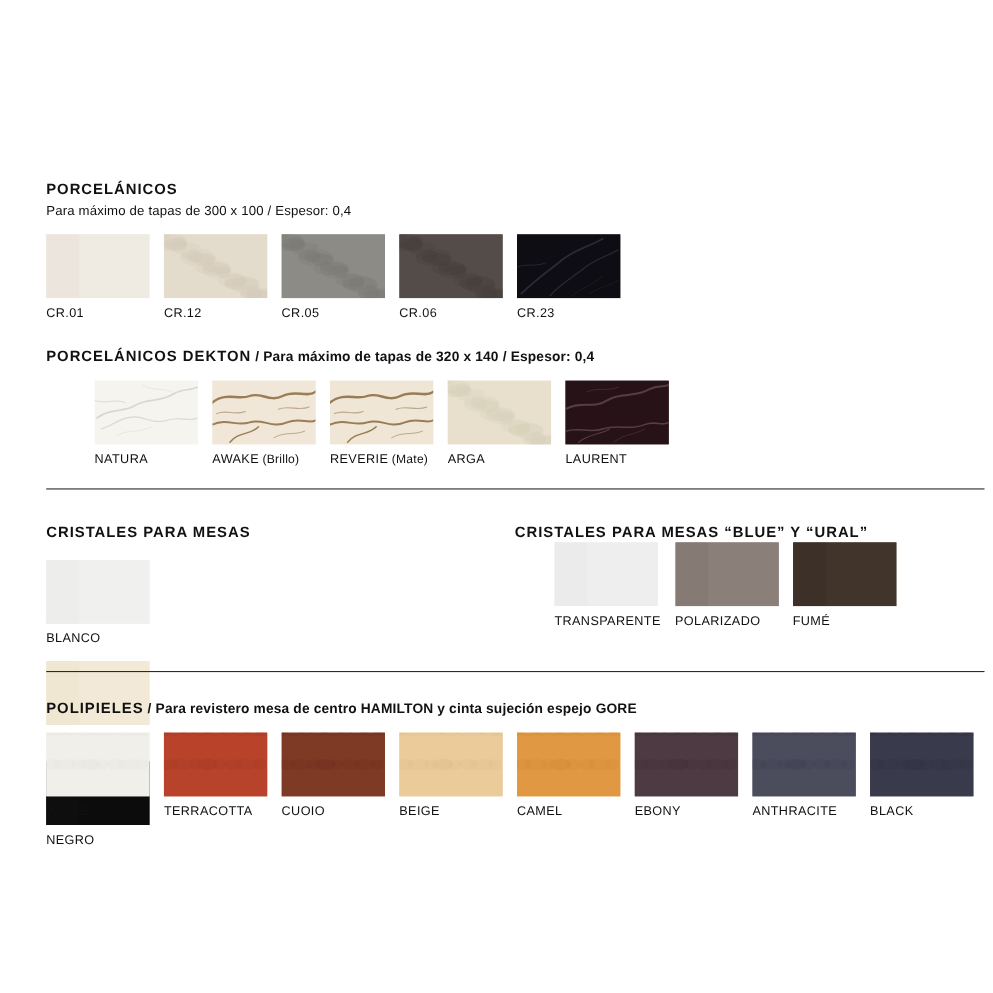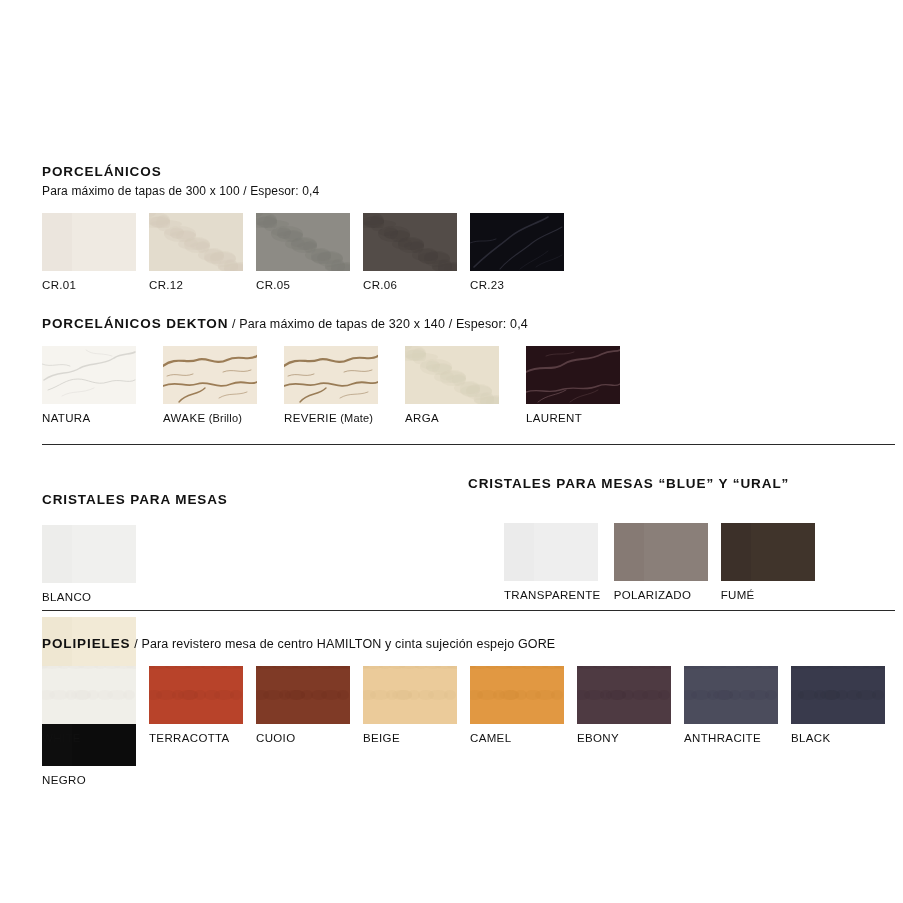--- a/index.html
+++ b/index.html
@@ -29,21 +29,21 @@
 
   .sec-title {
     font-size: 13.5px;
     font-weight: bold;
     letter-spacing: 0.9px;
     color: #111111;
     white-space: nowrap;
     line-height: 1.2;
   }
   .sec-title .sub {
-    font-weight: normal;
+    font-weight: bold;
     letter-spacing: 0.15px;
     font-size: 12.5px;
   }
   .sec-sub {
     font-size: 12px;
     font-weight: normal;
     letter-spacing: 0.15px;
     color: #111111;
     white-space: nowrap;
     margin-top: 4px;
@@ -238,21 +238,21 @@
           </div>
           <div class="swatch-label">CR.23</div>
         </div>
       </div>
   </div>
 
   <div class="section" style="top:316px;">
     <div class="sec-title">
       <span>PORCELÁNICOS DEKTON</span><span class="sub"> / Para máximo de tapas de 320 x 140 / Espesor: 0,4</span>
     </div>
-    <div class="swatch-row" style="margin-top:14px; gap:27px;">
+    <div class="swatch-row" style="margin-top:14px; gap:13px;margin-left:44px;">
         <div class="swatch-cell">
           <div class="swatch" style="background: rgb(246, 244, 239);">
             <div class="tex">
               <svg viewBox="0 0 94 58" preserveAspectRatio="none" width="94" height="58" style="display: block;">
                 <rect x="0" y="0" width="94" height="58" fill="#f6f4ef"></rect>
                 <path d="M2,34 C16,24 26,30 38,22 C48,16 60,20 72,12 C80,7 88,9 93,6" fill="none" stroke="#cfcdc8" stroke-width="1.5" stroke-linecap="round" opacity="0.75"></path>
                 <path d="M6,44 C18,40 24,33 36,33 C46,33 54,40 66,36 C78,32 86,38 93,34" fill="none" stroke="#cfcdc8" stroke-width="1" stroke-linecap="round" opacity="0.75"></path>
                 <path d="M0,18 C10,22 18,16 28,20" fill="none" stroke="#cfcdc8" stroke-width="0.8" stroke-linecap="round" opacity="0.75"></path>
                 <path d="M20,50 C30,44 40,48 52,42" fill="none" stroke="#cfcdc8" stroke-width="0.7" stroke-linecap="round" opacity="0.45"></path>
                 <path d="M44,4 C52,10 58,6 70,10" fill="none" stroke="#cfcdc8" stroke-width="0.7" stroke-linecap="round" opacity="0.45"></path>
@@ -340,21 +340,21 @@
                 <path d="M44,56 C54,48 62,50 72,44" fill="none" stroke="#6d5055" stroke-width="0.8" stroke-linecap="round" opacity="0.45"></path>
                 <path d="M20,10 C30,6 38,10 48,6" fill="none" stroke="#6d5055" stroke-width="0.8" stroke-linecap="round" opacity="0.45"></path>
               </svg>
             </div>
           </div>
           <div class="swatch-label">LAURENT</div>
         </div>
       </div>
   </div>
 
-  <div class="section" style="top:492px;">
+  <div class="section" style="top:476px;">
     <div class="sec-title">
       <span>CRISTALES PARA MESAS</span>
     </div>
     <div class="swatch-row" style="margin-top:17px; gap:13px;flex-direction:column;">
         <div class="swatch-cell">
           <div class="swatch" style="background: rgb(240, 240, 238);">
             <div class="tex">
               <svg viewBox="0 0 94 58" preserveAspectRatio="none" width="94" height="58" style="display: block;">
                 <rect x="0" y="0" width="94" height="58" fill="#f0f0ee"></rect>
                 <rect x="0" y="0" width="30" height="58" fill="#e8e8e6" opacity="0.35"></rect>
@@ -385,21 +385,21 @@
           </div>
           <div class="swatch-label">NEGRO</div>
         </div>
       </div>
   </div>
 
   <div class="section" style="top:476px; left:468px;">
     <div class="sec-title">
       <span>CRISTALES PARA MESAS “BLUE” Y “URAL”</span>
     </div>
-    <div class="swatch-row" style="margin-top:31px; gap:13px;padding-left:36px;">
+    <div class="swatch-row" style="margin-top:1px; gap:13px;padding-left:36px;">
         <div class="swatch-cell">
           <div class="swatch" style="background: rgb(238, 238, 238);">
             <div class="tex">
               <svg viewBox="0 0 94 58" preserveAspectRatio="none" width="94" height="58" style="display: block;">
                 <rect x="0" y="0" width="94" height="58" fill="#eeeeee"></rect>
                 <rect x="0" y="0" width="30" height="58" fill="#e6e6e6" opacity="0.35"></rect>
               </svg>
             </div>
           </div>
           <div class="swatch-label">TRANSPARENTE</div>

